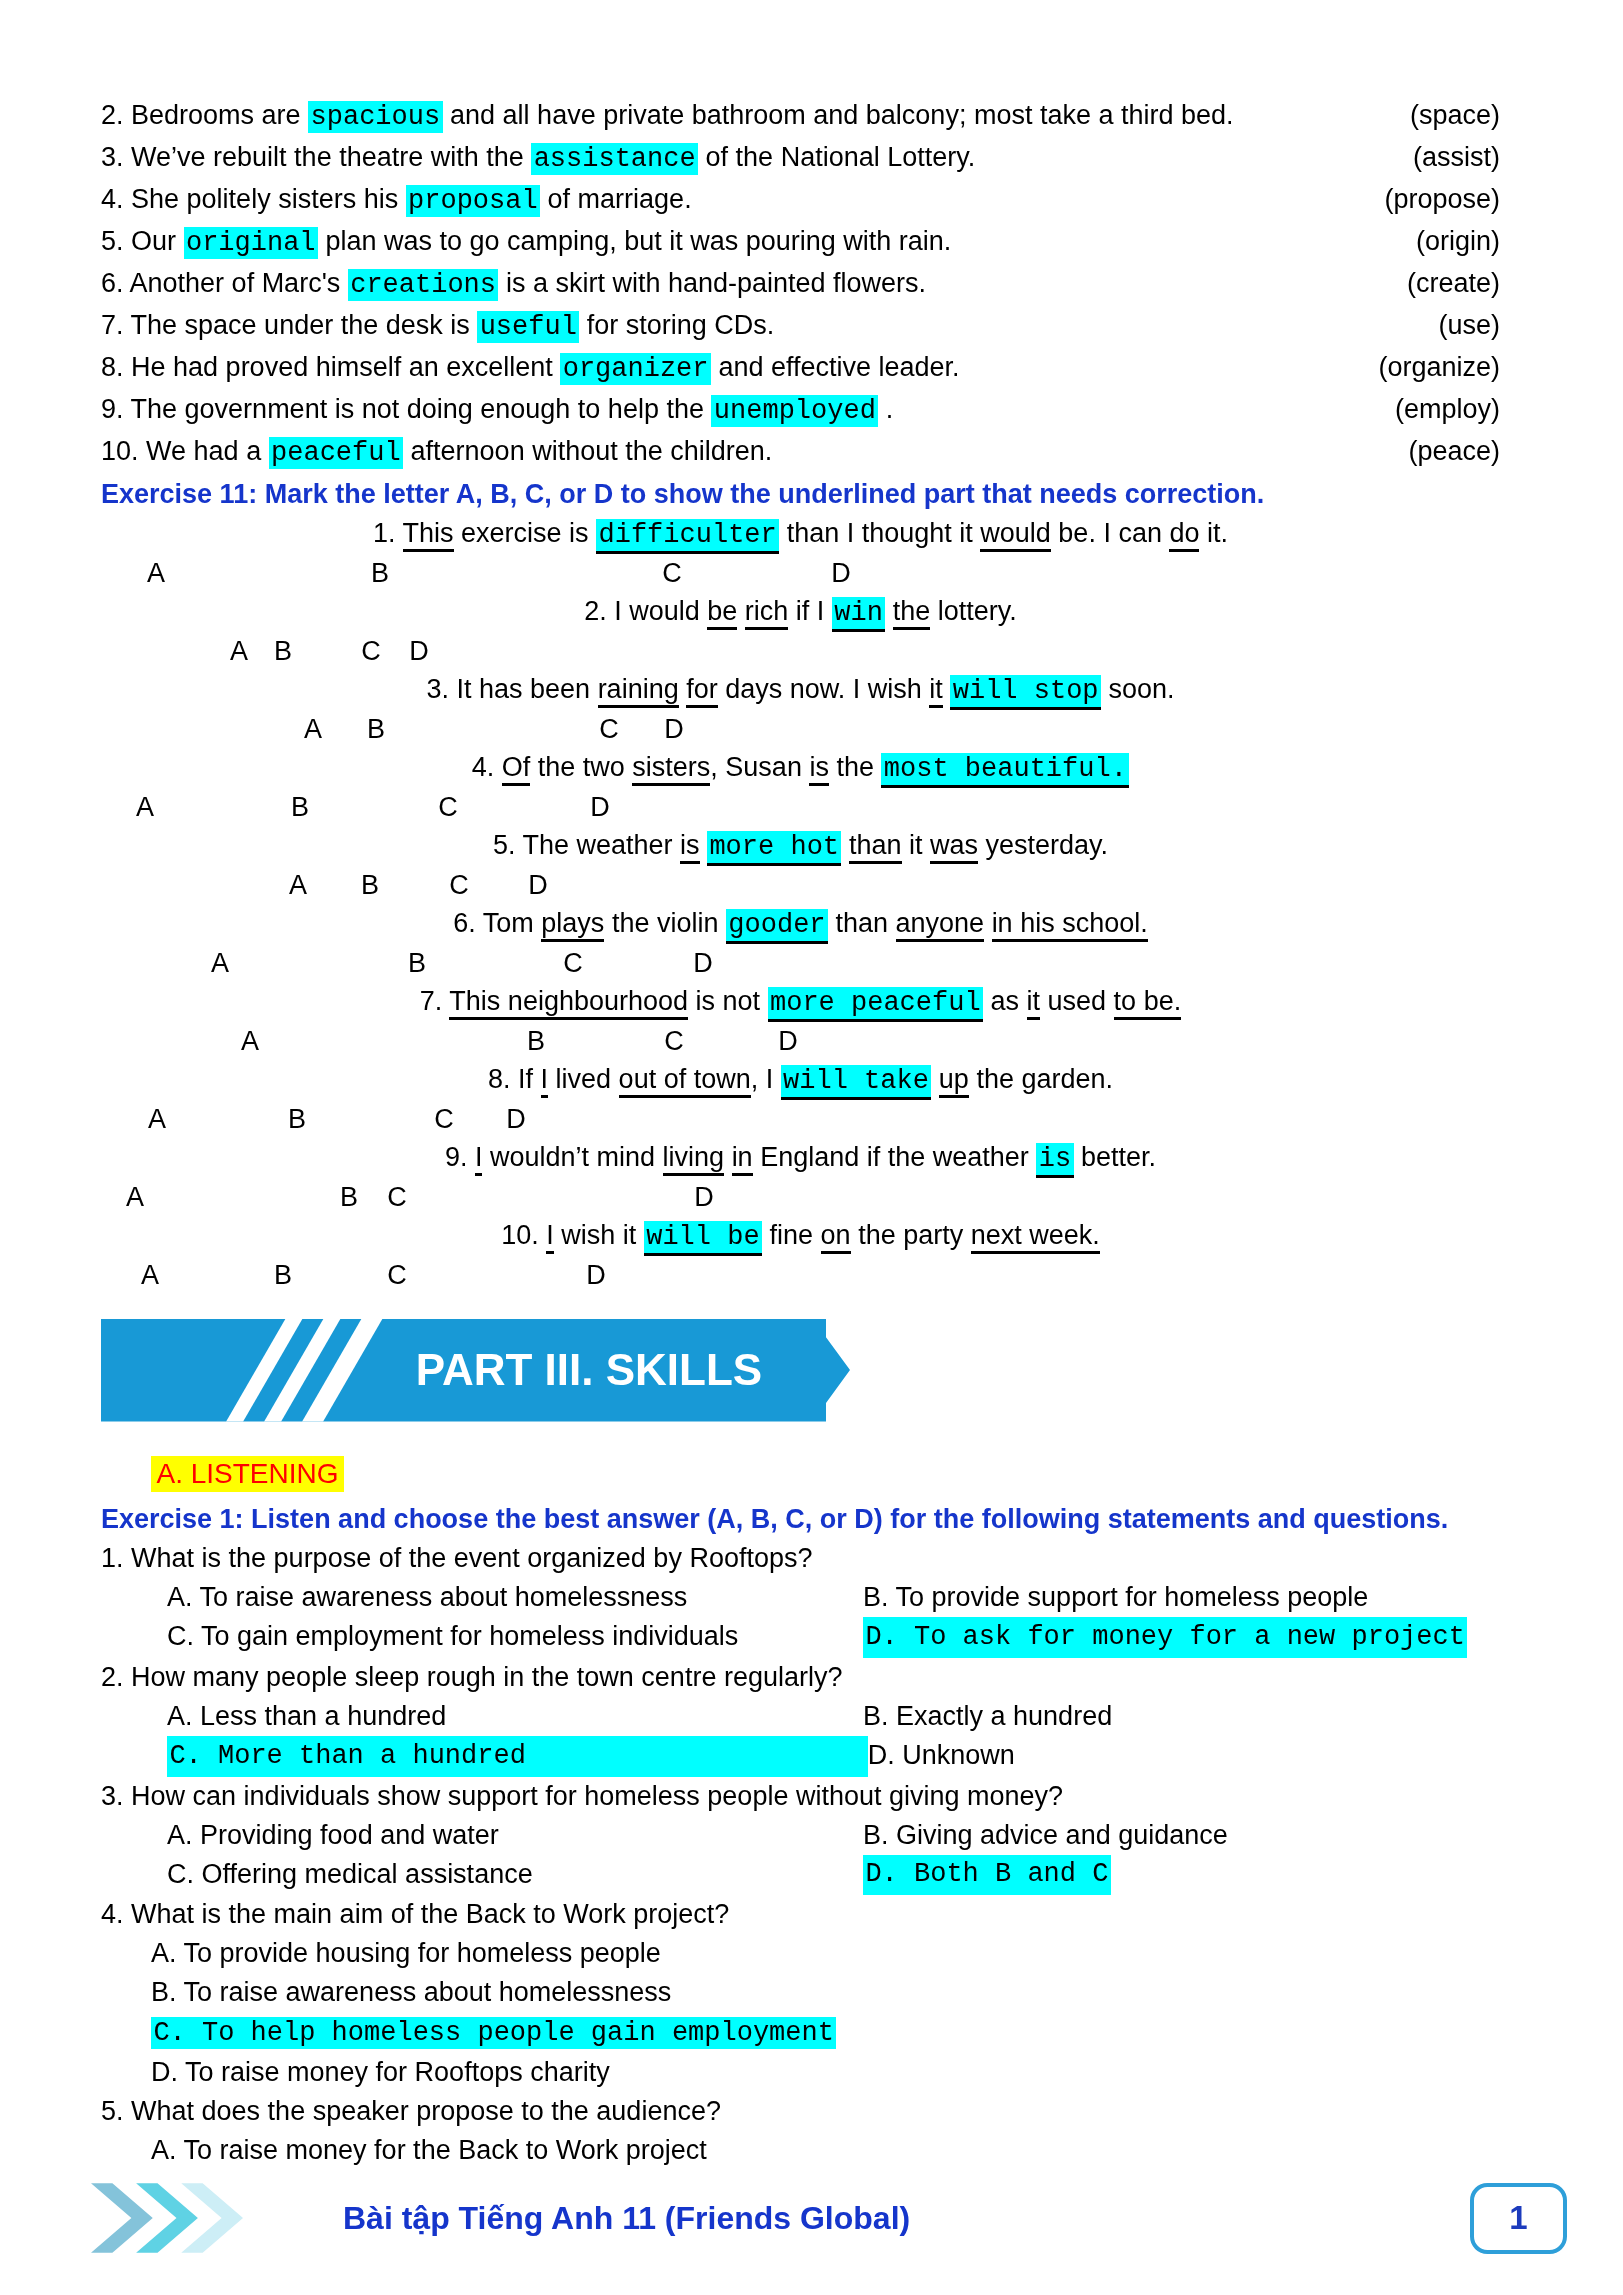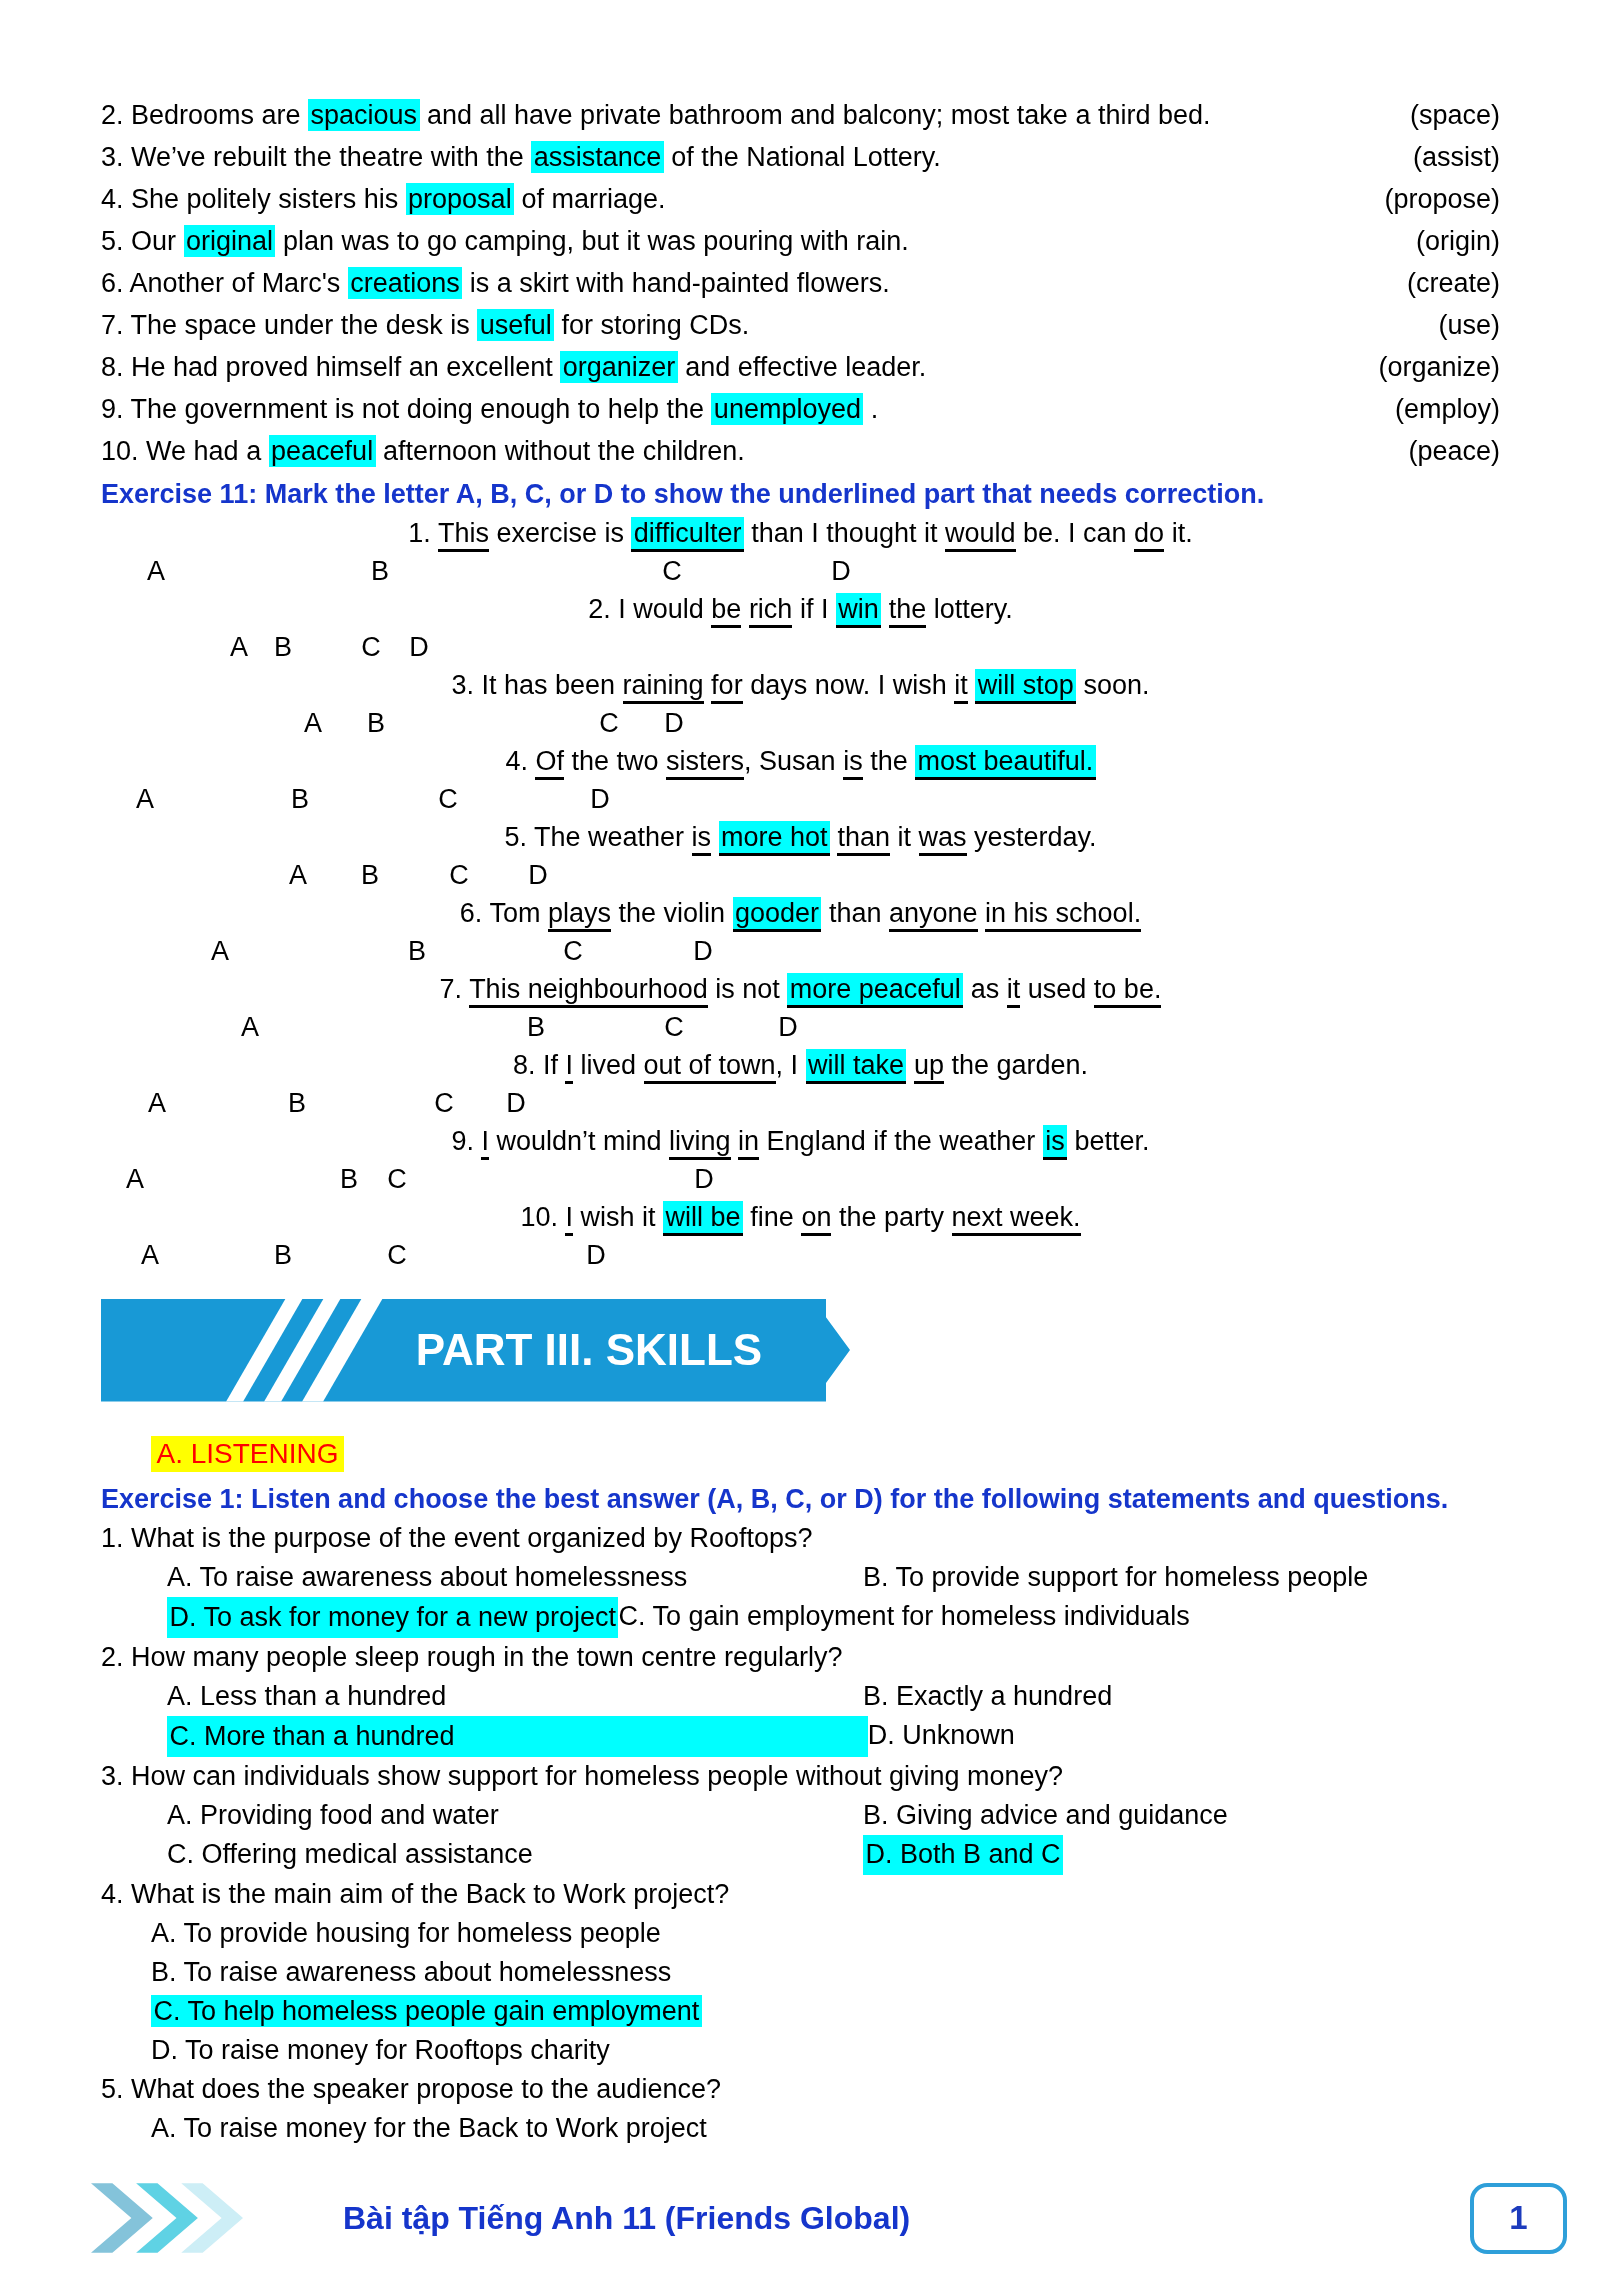--- a/index.html
+++ b/index.html
@@ -7,21 +7,21 @@
     width:1623px;height:2295px;position:relative;overflow:hidden;
     background:#ffffff;color:#000;
     font-family:"Liberation Sans", sans-serif;font-size:27px;
   }
   .content{padding:94px 123px 0 101px;}
 
   
   .wf-row{position:relative;height:42px;line-height:42px;white-space:nowrap;}
   .hint{position:absolute;right:0;top:0;}
 
-  .hl{background:var(--highlight_cyan);padding:0.8px 2.4px;}
+  .hl{background:var(--highlight_cyan);padding:0.8px 2.4px;font-family:Liberation Mono, monospace;}
   .u{border-bottom:3.2px solid #000;padding-bottom:1.6px;}
 
   
   .ex-heading{font-weight:bold;color:var(--heading_blue);font-size:27px;line-height:40px;margin:1.6px 0 0 0;}
 
   
   .ex11-item{position:relative;text-align:center;}
   .ex11-item .sentence{line-height:38px;white-space:nowrap;}
   .letters-row{position:relative;height:38px;}
   .letter{position:absolute;top:0;line-height:38px;transform:translateX(-50%);}
@@ -192,22 +192,22 @@
   <h2 class="ex-heading ex1-heading">Exercise 1: Listen and choose the best answer (A, B, C, or D) for the following statements and questions.</h2>
 
   <section id="questions">
       <div class="question">
         <div class="q-line"><span>1.</span> <span>What is the purpose of the event organized by Rooftops?</span></div>
         <div class="opt-row">
           <span class="opt opt-col1"><span>A.</span> <span>To raise awareness about homelessness</span></span>
           <span class="opt"><span>B.</span> <span>To provide support for homeless people</span></span>
         </div>
         <div class="opt-row">
+          <span class="opt opt-col1"><span>C.</span> <span>To gain employment for homeless individuals</span></span>
           <span class="opt hl"><span>D.</span> <span>To ask for money for a new project</span></span>
-          <span class="opt opt-col1"><span>C.</span> <span>To gain employment for homeless individuals</span></span>
         </div>
       </div>
       <div class="question">
         <div class="q-line"><span>2.</span> <span>How many people sleep rough in the town centre regularly?</span></div>
         <div class="opt-row">
           <span class="opt opt-col1"><span>A.</span> <span>Less than a hundred</span></span>
           <span class="opt"><span>B.</span> <span>Exactly a hundred</span></span>
         </div>
         <div class="opt-row">
           <span class="opt hl opt-col1"><span>C.</span> <span>More than a hundred</span></span>

